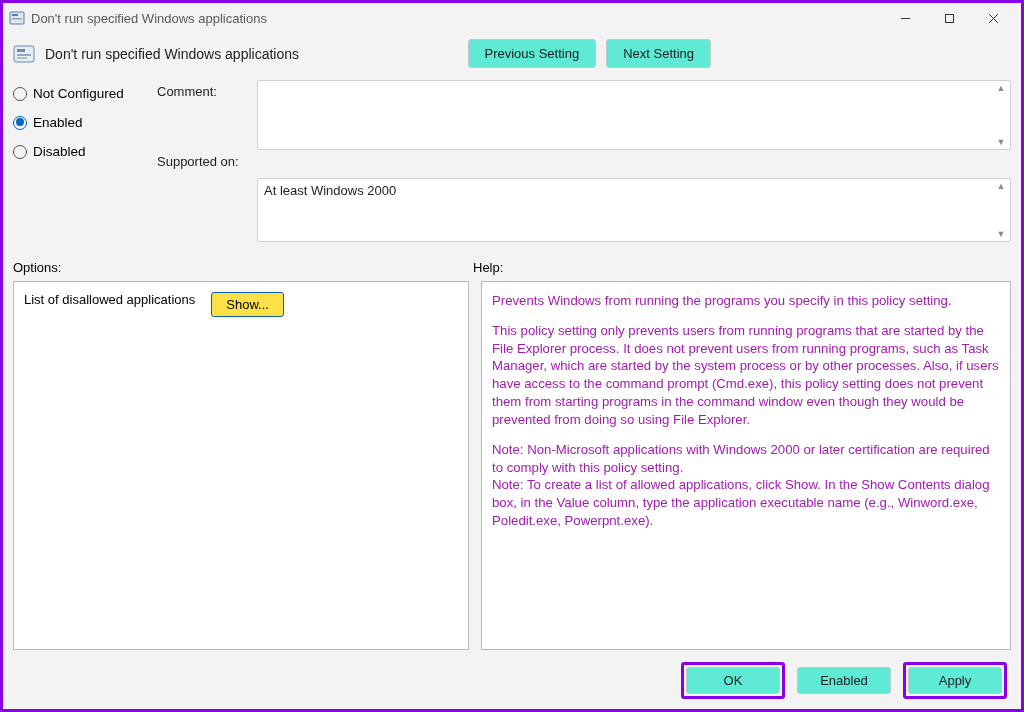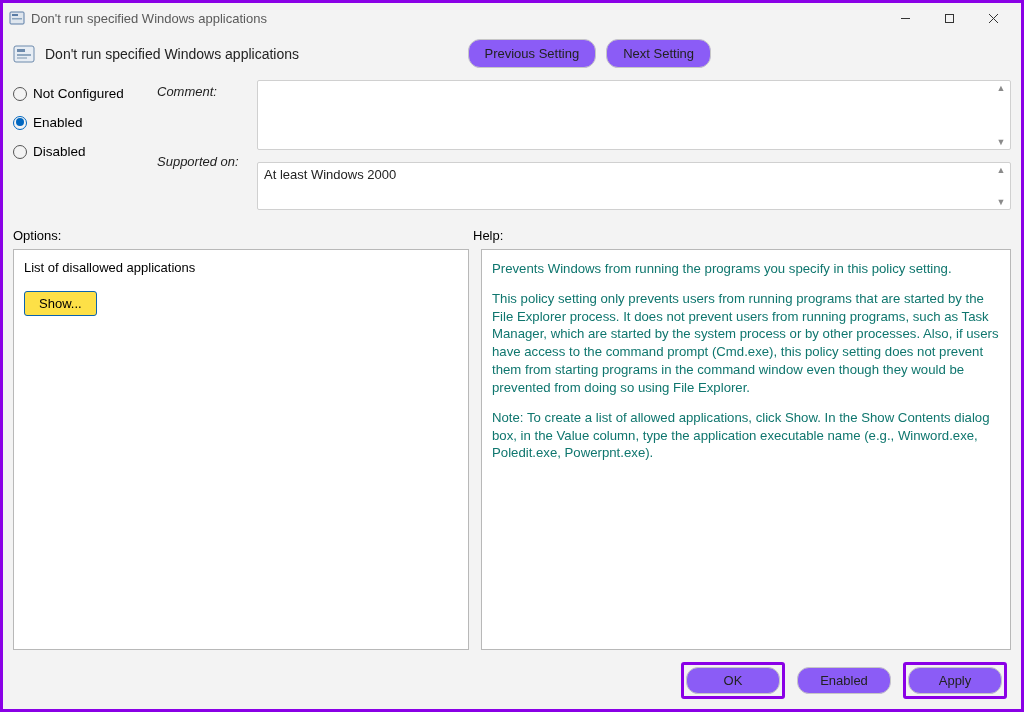--- a/index.html
+++ b/index.html
@@ -54,23 +54,23 @@
   color: #222;
   flex: 0 0 auto;
 }
 .nav-buttons {
   margin-left: auto;
   margin-right: 300px;
   display: flex;
   gap: 10px;
 }
 .btn {
-  background: #8b5cf6;
+  background: #5eead4;
   border: 1px solid #c6c6c6;
-  border-radius: 12px;
+  border-radius: 3px;
   padding: 6px 16px;
   font-size: 13px;
   color: #222;
   cursor: pointer;
 }
 .config-row {
   display: flex;
   padding: 0 10px;
   gap: 14px;
 }
@@ -110,34 +110,33 @@
 }
 .field-row {
   display: flex;
   align-items: flex-start;
 }
 .field-label {
   width: 100px;
   color: #222;
   padding-top: 4px;
   font-size: 13px;
-  font-style: italic;
 }
 .comment-box, .supported-box {
   flex: 1;
   background: #fff;
   border: 1px solid #d0d0d0;
   border-radius: 2px;
   position: relative;
   padding: 4px 18px 4px 6px;
   color: #222;
   font-size: 13px;
 }
 .comment-box { height: 70px; }
-.supported-box { height: 48px; margin-top: 12px; }
+.supported-box { height: 64px; margin-top: 28px; }
 .scroll-arrows {
   position: absolute;
   right: 2px;
   width: 14px;
   display: flex;
   flex-direction: column;
   justify-content: space-between;
   top: 2px; bottom: 2px;
   color: #8a8a8a;
   font-size: 9px;
@@ -155,22 +154,22 @@
   gap: 12px;
   flex: 1;
   min-height: 0;
 }
 .panel {
   border: 1px solid #b8b8b8;
   background: #fff;
   padding: 10px;
   overflow: auto;
 }
-.panel-left { width: 456px; display: flex; align-items: flex-start; gap: 16px; flex-direction: column; }
-.panel-right { flex: 1; font-size: 13.2px; line-height: 1.35; color: #0f766e; }
+.panel-left { width: 456px; display: flex; align-items: flex-start; gap: 16px; }
+.panel-right { flex: 1; font-size: 13.2px; line-height: 1.35; color: #a21caf; }
 .panel-right p { margin-bottom: 12px; }
 .show-btn {
   border: 1px solid #0a63b0;
   background: #fde047;
   border-radius: 3px;
   padding: 4px 14px;
   font-size: 13px;
   cursor: pointer;
 }
 .footer {
@@ -284,20 +283,21 @@
   </div>
 
   <div class="panels">
     <div class="panel panel-left">
       <span class="opt-label">List of disallowed applications</span>
       <button class="show-btn">Show...</button>
     </div>
     <div class="panel panel-right">
       <p>Prevents Windows from running the programs you specify in this policy setting.</p>
       <p>This policy setting only prevents users from running programs that are started by the File Explorer process. It does not prevent users from running programs, such as Task Manager, which are started by the system process or by other processes.  Also, if users have access to the command prompt (Cmd.exe), this policy setting does not prevent them from starting programs in the command window even though they would be prevented from doing so using File Explorer.</p>
+      <p style="margin-bottom:0">Note: Non-Microsoft applications with Windows 2000 or later certification are required to comply with this policy setting.</p>
       <p>Note: To create a list of allowed applications, click Show.  In the Show Contents dialog box, in the Value column, type the application executable name (e.g., Winword.exe, Poledit.exe, Powerpnt.exe).</p>
     </div>
   </div>
 
   <div class="footer">
     <span class="hl"><button class="btn">OK</button></span>
     <button class="btn">Enabled</button>
     <span class="hl"><button class="btn">Apply</button></span>
   </div>
 

